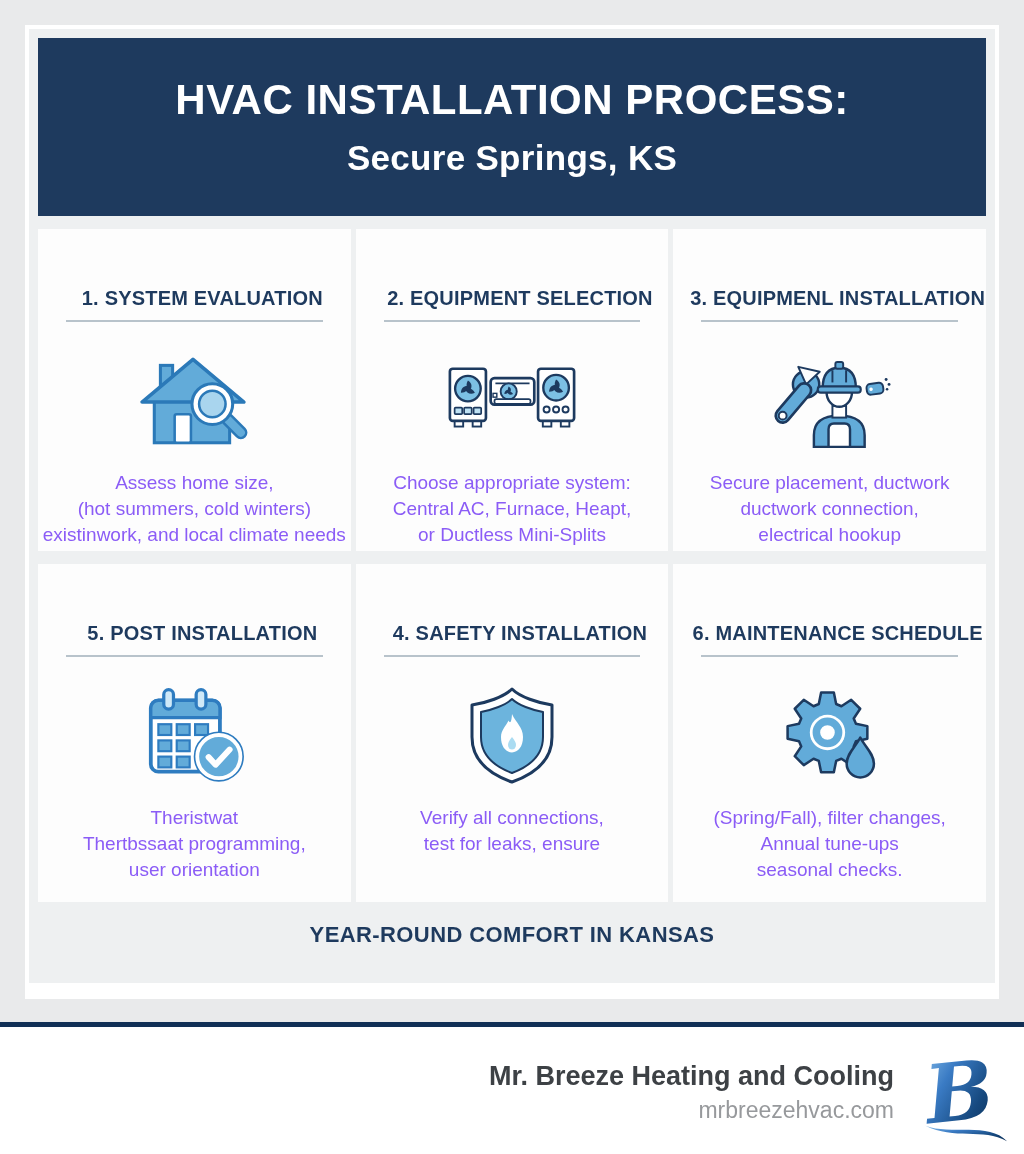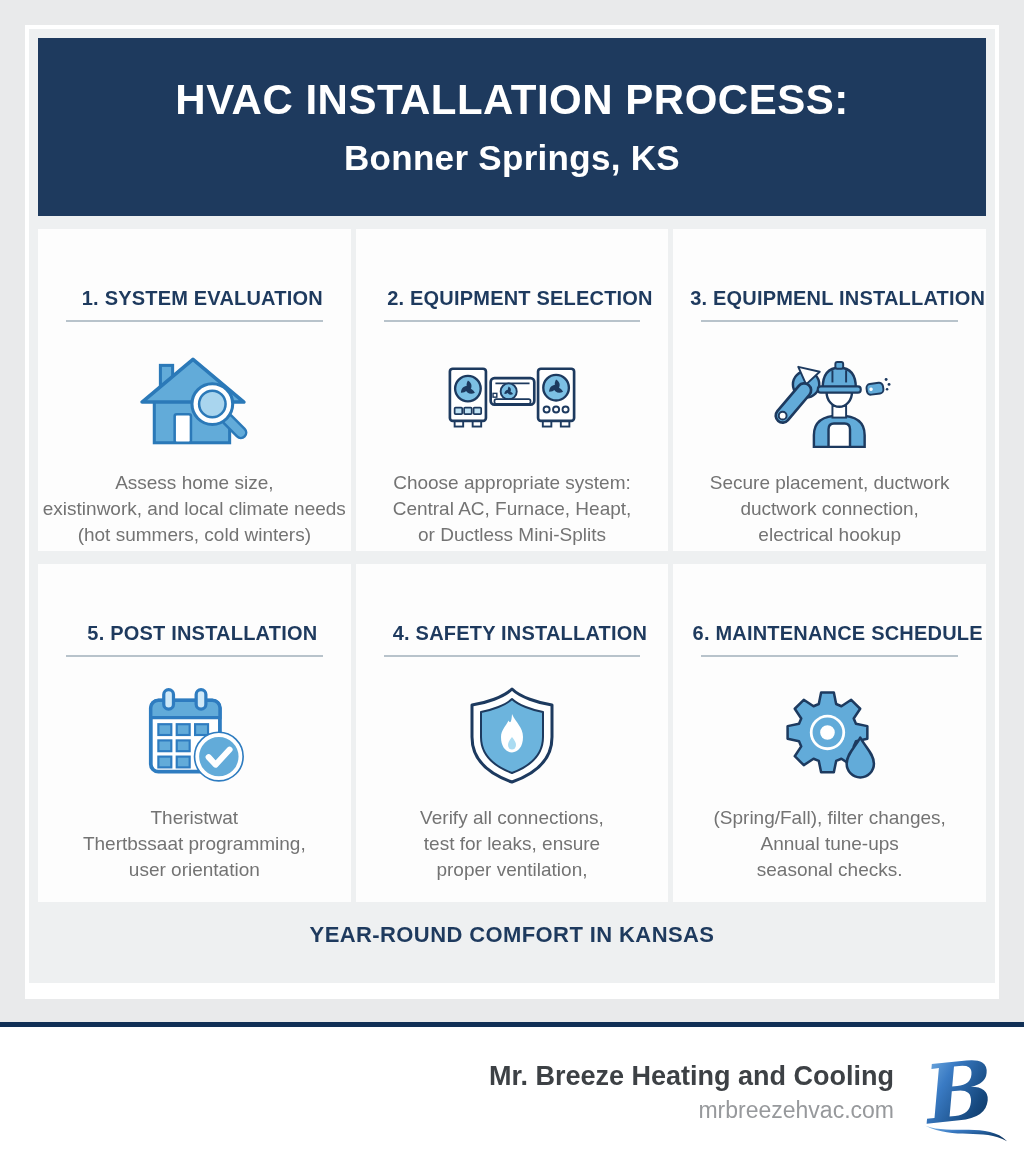--- a/index.html
+++ b/index.html
@@ -34,21 +34,21 @@
     column-gap:5px; row-gap:13px;
   }
   .card {
     background:#fdfdfd;
     padding-top:58px;
     text-align:center;
   }
   .card-title { font-size:20px; font-weight:bold; color:#1e3a5e; letter-spacing:.2px;margin-left:16px; }
   .card-rule  { width:82%; height:2px; background:#b8c3cb; margin:10px auto 0 auto; }
   .icon-wrap  { margin-top:24px; height:108px; display:flex; align-items:center; justify-content:center; }
-  .card-body  { margin-top:16px; font-size:19px; line-height:26px; color:#737373; }
+  .card-body  { margin-top:16px; font-size:19px; line-height:26px; color:#8b5cf6; }
   .card-body span { display:block; }
   .tagline-row { height:66px; display:flex; align-items:center; justify-content:center; }
   .tagline { font-size:22px; font-weight:bold; color:#1e3a5e; letter-spacing:.4px; }
   .footer-bar {
     position:absolute; left:0; top:1022px; width:1024px; height:5px;
     background:#113056;
   }
   .footer {
     position:absolute; left:0; top:1027px; width:1024px; height:157px;
     background:#ffffff;
@@ -61,21 +61,21 @@
   .brand-logo { position:absolute; right:16px; top:20px; }
 </style>
 </head>
 <body>
 
 <div class="poster">
   <div class="poster-inner">
 
     <div class="hero">
       <div class="hero-title">HVAC INSTALLATION PROCESS:</div>
-      <div class="hero-sub">Bonner Springs, KS</div>
+      <div class="hero-sub">Secure Springs, KS</div>
     </div>
 
     <div class="grid">
 
       <div class="card">
         <div class="card-title">1. SYSTEM EVALUATION</div>
         <div class="card-rule"></div>
         <div class="icon-wrap">
           <svg width="112" height="96" viewBox="0 0 110 92">
             <rect x="22" y="12" width="12" height="22" fill="#62abd9" stroke="#2b79b8" stroke-width="3"></rect>
@@ -83,22 +83,22 @@
             <polygon points="4,48 54,6 104,48" fill="#62abd9" stroke="#2b79b8" stroke-width="3.5" stroke-linejoin="round"></polygon>
             <rect x="36" y="60" width="16" height="28" rx="2" fill="#ffffff" stroke="#2b79b8" stroke-width="2.5"></rect>
             <line x1="88" y1="65" x2="101" y2="78" stroke="#2b79b8" stroke-width="13" stroke-linecap="round"></line>
             <line x1="88" y1="65" x2="101" y2="78" stroke="#62abd9" stroke-width="8" stroke-linecap="round"></line>
             <circle cx="73" cy="50" r="20" fill="#ffffff" stroke="#2b79b8" stroke-width="3"></circle>
             <circle cx="73" cy="50" r="13" fill="#a9d5ee" stroke="#2b79b8" stroke-width="2.5"></circle>
           </svg>
         </div>
         <div class="card-body">
           <span>Assess home size,</span>
+          <span>(hot summers, cold winters)</span>
           <span>existinwork, and local climate needs</span>
-          <span>(hot summers, cold winters)</span>
         </div>
       </div>
 
       <div class="card">
         <div class="card-title">2. EQUIPMENT SELECTION</div>
         <div class="card-rule"></div>
         <div class="icon-wrap">
           <svg width="128" height="74" viewBox="0 0 135 78">
 
             <rect x="7" y="60" width="9" height="7" fill="#fff" stroke="#1d3a5f" stroke-width="2"></rect>
@@ -223,21 +223,20 @@
           <svg width="100" height="102" viewBox="0 0 100 100">
             <path d="M50,4 C42,12 24,18 10,20 L10,52 C10,78 30,90 50,97 C70,90 90,78 90,52 L90,20 C76,18 58,12 50,4 Z" fill="#ffffff" stroke="#1d3a5f" stroke-width="3" stroke-linejoin="round"></path>
             <path d="M50,14 C44,20 30,25 19,27 L19,52 C19,72 34,82 50,88 C66,82 81,72 81,52 L81,27 C70,25 56,20 50,14 Z" fill="#6cb4dd" stroke="#1d3a5f" stroke-width="2" stroke-linejoin="round"></path>
             <path d="M50,29 C54,38 61,42 61,52 C61,62 56,67 50,67.5 C44,67 39,62 39,52 C39,45 44,41 46.5,35.5 C48,38.5 49.5,38 50,29 Z" fill="#ffffff"></path>
             <path d="M50,52 C52.5,55 54,57.5 54,60 A4,4.5 0 0 1 46,60 C46,57.5 47.5,55 50,52 Z" fill="#aadcf2"></path>
           </svg>
         </div>
         <div class="card-body">
           <span>Verify all connections,</span>
           <span>test for leaks, ensure</span>
-          <span>proper ventilation,</span>
         </div>
       </div>
 
       <div class="card">
         <div class="card-title">6. MAINTENANCE SCHEDULE</div>
         <div class="card-rule"></div>
         <div class="icon-wrap">
           <svg width="106" height="106" viewBox="0 0 105 105">
             <polygon id="gear-poly" points="78.2,41.4 89.5,43.7 89.5,56.3 78.2,58.6 76.0,63.8 82.4,73.5 73.5,82.4 63.8,76.0 58.6,78.2 56.3,89.5 43.7,89.5 41.4,78.2 36.2,76.0 26.5,82.4 17.6,73.5 24.0,63.8 21.8,58.6 10.5,56.3 10.5,43.7 21.8,41.4 24.0,36.2 17.6,26.5 26.5,17.6 36.2,24.0 41.4,21.8 43.7,10.5 56.3,10.5 58.6,21.8 63.8,24.0 73.5,17.6 82.4,26.5 76.0,36.2" fill="#62abd9" stroke="#1d3a5f" stroke-width="2.5" stroke-linejoin="round"></polygon>
             <circle cx="50" cy="50" r="17.5" fill="#ffffff"></circle>

